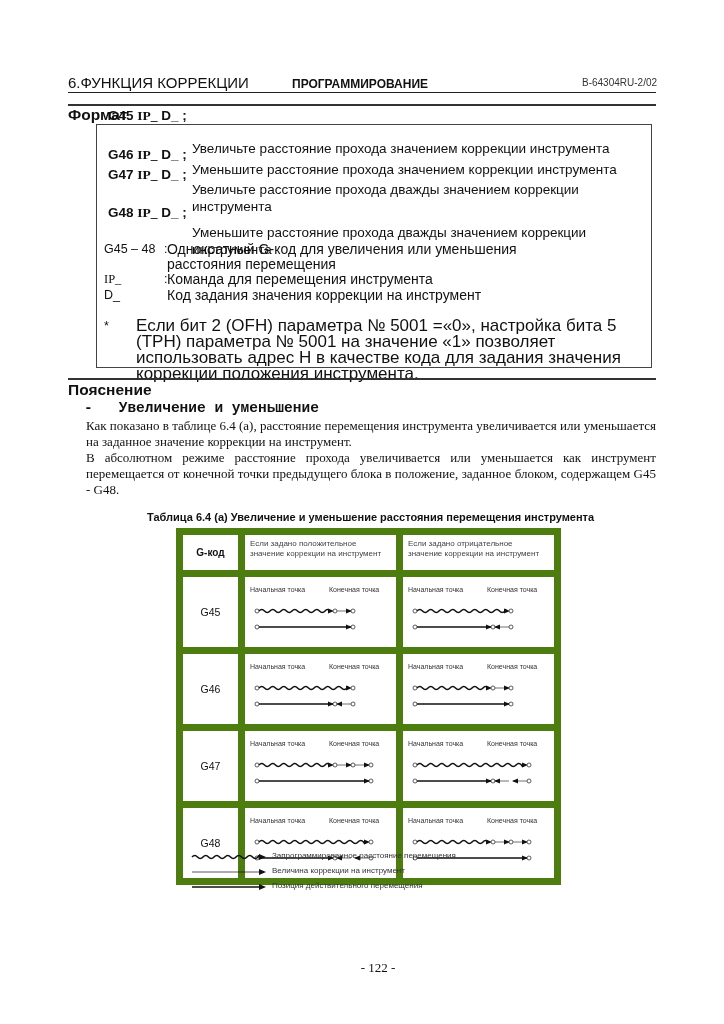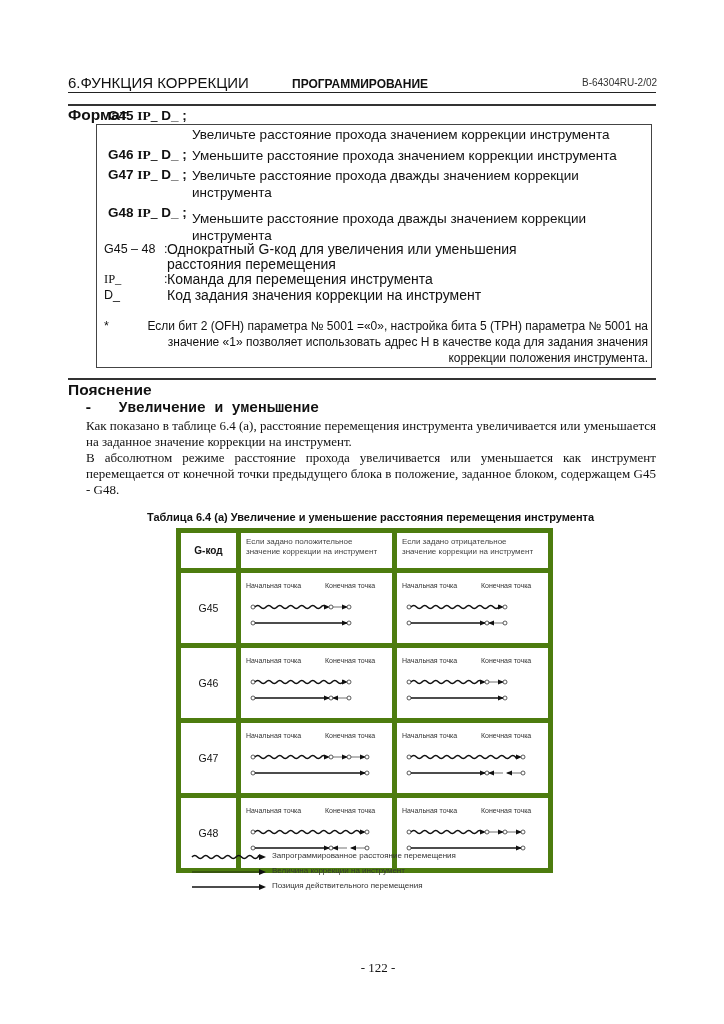--- a/index.html
+++ b/index.html
@@ -8,33 +8,33 @@
   .abs { position:absolute; }
   .hdr-left { left:68px; top:74px; font-size:15px; }
   .hdr-mid { left:292px; top:77px; font-size:12px;font-weight:bold; }
   .hdr-right { left:582px; top:77px; font-size:10px; color:#333; }
   .hdr-line { left:68px; top:92px; width:588px; height:1px; background:#222; }
   .rule { left:68px; width:588px; height:2px; background:#333; }
   .sec-title { left:68px; font-weight:bold; font-size:15.5px; }
   .fmt-box { left:96px; top:124px; width:556px; height:244px; border:1px solid #444; box-sizing:border-box; }
   .fmt-code { position:absolute; left:108px; font-weight:bold; font-size:13.5px; }
   .fmt-code .ser { font-family:"Liberation Serif", serif; }
-  .fmt-desc { position:absolute; left:192px; font-size:13.5px; line-height:17px; width:455px; }
+  .fmt-desc { position:absolute; left:192px; font-size:13.5px; line-height:17px; width:455px;margin-top:14px; }
   .def-key { position:absolute; left:104px; font-size:12.5px; }
   .def-colon { position:absolute; left:164px; font-size:12.5px; }
   .def-val { position:absolute; left:167px; font-size:14px; line-height:15px; width:440px; }
   .note-star { position:absolute; left:104px; font-size:12.5px; }
-  .note-text { position:absolute; left:128px; width:520px; font-size:12px; line-height:16px;text-align:right; }
+  .note-text { position:absolute; left:136px; width:520px; font-size:17px; line-height:16px; }
   .sub-title { left:84px; top:400px; font-weight:bold; font-size:14.5px;font-family:Liberation Mono, monospace; }
   .sub-title span { margin-right:26px; }
   .para { left:86px; width:570px; font-family:"Liberation Serif", serif; font-size:13px;
           line-height:16px; text-align:justify; }
   .tbl-cap { left:147px; top:511px; font-weight:bold; font-size:11px; }
   table.t { position:absolute; left:176px; top:528px; border-collapse:collapse; }
-  table.t td { border:5px solid #4d7c0f; padding:0; vertical-align:top; position:relative; }
+  table.t td { border:7px solid #4d7c0f; padding:0; vertical-align:top; position:relative; }
   table.t tr.head td { height:31px; font-size:8px; color:#444; line-height:10px; padding:4px 5px 0 5px; }
   table.t tr.head td.gc { font-size:10px; color:#111; font-weight:bold; text-align:center; vertical-align:middle; padding:0; }
   table.t tr.row td { height:70px; }
   td.gcode { width:55px; font-size:10.5px; text-align:center; vertical-align:middle !important; }
   td.cell { width:151px; }
   .lbl { position:absolute; font-size:7px; color:#333; top:9px; white-space:nowrap; }
   .lbl.s { left:5px; }
   .lbl.e { left:84px; }
   svg.diag { position:absolute; left:0; top:22px; width:151px; height:40px; }
   .legend { left:190px; top:850px; }

